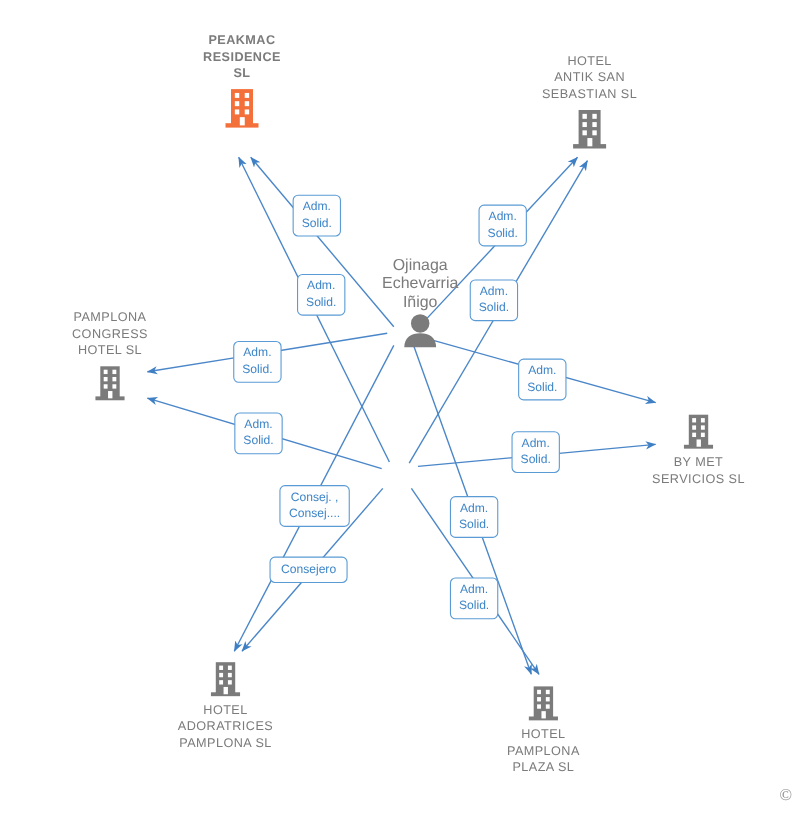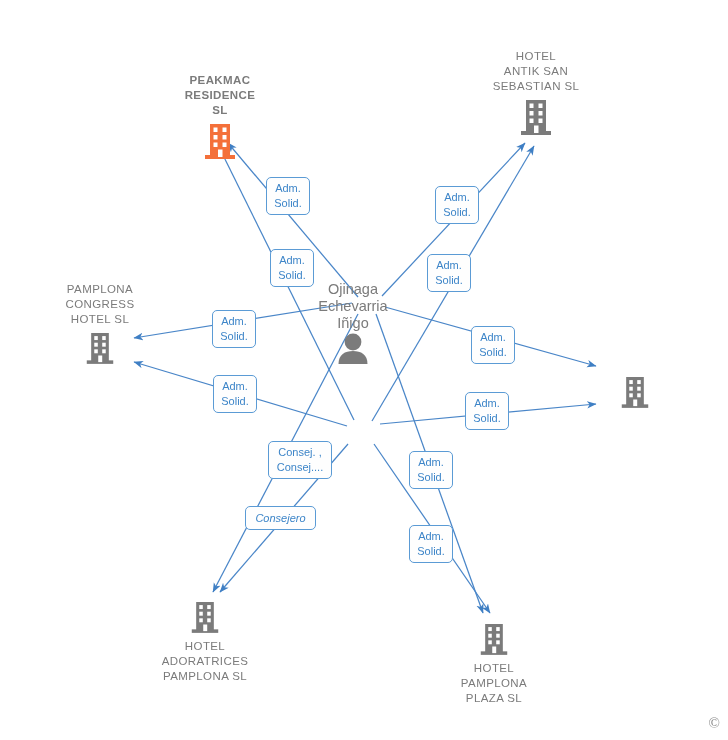--- a/index.html
+++ b/index.html
@@ -75,21 +75,20 @@
     font-size: 11px;
     line-height: 15px;
     text-align: center;
     padding: 3px 5px 3px 5px;
     white-space: pre-line;
     font-family: "Liberation Sans", sans-serif;
   }
   .elabel.one-line {
     padding: 4px 8px;
     line-height: 14px;
-    font-style: italic;
   }
 
   
   #watermark {
     position: absolute;
     right: 8px;
     bottom: 8px;
     display: flex;
     align-items: center;
     gap: 5px;
@@ -135,21 +134,21 @@
       <path d="M354,420 L217,143"></path>
       <path d="M372,421 L534,146"></path>
       <path d="M347,426 L134,362"></path>
       <path d="M380,424 L596,404"></path>
       <path d="M348,444 L220,592"></path>
       <path d="M374,444 L490,613"></path>
     </g>
   </svg>
 
   <div class="node label-above" style="left:220px; top:30px;">
-    <div class="label" style="font-weight:bold;margin-top:43px;">PEAKMAC
+    <div class="label" style="font-weight:bold;">PEAKMAC
 RESIDENCE
 SL</div>
     <div class="icon">
       <svg width="34" height="40" viewBox="0 0 34 40">
         <rect x="7" y="3" width="20" height="33" fill="#f4703a"></rect>
         <rect x="2" y="34" width="30" height="4" fill="#f4703a"></rect>
         <g fill="#ffffff">
           <rect x="10.5" y="6.5" width="4" height="4.5"></rect>
           <rect x="19.5" y="6.5" width="4" height="4.5"></rect>
           <rect x="10.5" y="14" width="4" height="4.5"></rect>
@@ -213,20 +212,22 @@
           <rect x="10.5" y="6.5" width="4" height="4.5"></rect>
           <rect x="19.5" y="6.5" width="4" height="4.5"></rect>
           <rect x="10.5" y="14" width="4" height="4.5"></rect>
           <rect x="19.5" y="14" width="4" height="4.5"></rect>
           <rect x="10.5" y="21.5" width="4" height="4.5"></rect>
           <rect x="19.5" y="21.5" width="4" height="4.5"></rect>
           <rect x="15" y="28.5" width="4.5" height="7.5"></rect>
         </g>
       </svg>
     </div>
+    <div class="label">BY MET
+SERVICIOS  SL</div>
   </div>
 
   <div class="node label-below" style="left:205px; top:597px;">
     <div class="icon">
       <svg width="30" height="36" viewBox="0 0 34 40">
         <rect x="7" y="3" width="20" height="33" fill="#7b7b7b"></rect>
         <rect x="2" y="34" width="30" height="4" fill="#7b7b7b"></rect>
         <g fill="#ffffff">
           <rect x="10.5" y="6.5" width="4" height="4.5"></rect>
           <rect x="19.5" y="6.5" width="4" height="4.5"></rect>
@@ -257,21 +258,21 @@
           <rect x="19.5" y="21.5" width="4" height="4.5"></rect>
           <rect x="15" y="28.5" width="4.5" height="7.5"></rect>
         </g>
       </svg>
     </div>
     <div class="label">HOTEL
 PAMPLONA
 PLAZA  SL</div>
   </div>
 
-  <div class="person" style="left:353px; top:233px;margin-top:48px;">
+  <div class="person" style="left:382px; top:233px;">
     <div class="pname">Ojinaga
 Echevarria
 Iñigo</div>
     <div class="icon">
       <svg width="36" height="32" viewBox="0 0 36 32">
         <circle cx="18" cy="10" r="8.4" fill="#7b7b7b"></circle>
         <path d="M3.5,32 C3.5,22.5 10,19 18,19 C26,19 32.5,22.5 32.5,32 Z" fill="#7b7b7b"></path>
       </svg>
     </div>
   </div>
@@ -286,21 +287,21 @@
   <div class="elabel" style="left:427px; top:254px; width:44px;">Adm.
 Solid.</div>
   <div class="elabel" style="left:212px; top:310px; width:44px;">Adm.
 Solid.</div>
   <div class="elabel" style="left:471px; top:326px; width:44px;">Adm.
 Solid.</div>
   <div class="elabel" style="left:213px; top:375px; width:44px;">Adm.
 Solid.</div>
   <div class="elabel" style="left:465px; top:392px; width:44px;">Adm.
 Solid.</div>
-  <div class="elabel" style="left:268px; top:441px; width:64px;">Consej. ,
+  <div class="elabel" style="left:254px; top:441px; width:64px;">Consej. ,
 Consej....</div>
   <div class="elabel" style="left:409px; top:451px; width:44px;">Adm.
 Solid.</div>
   <div class="elabel one-line" style="left:245px; top:506px; width:71px;">Consejero</div>
   <div class="elabel" style="left:409px; top:525px; width:44px;">Adm.
 Solid.</div>
 
   <div id="watermark">
     <span class="copy">©</span>
   </div>

